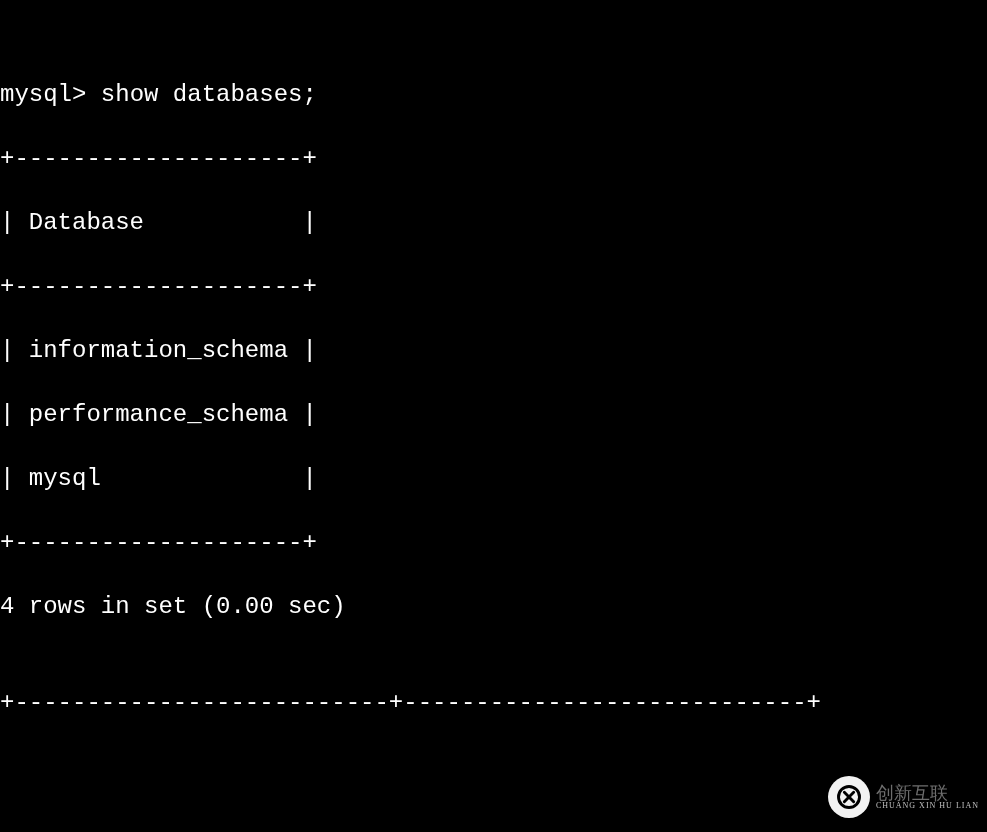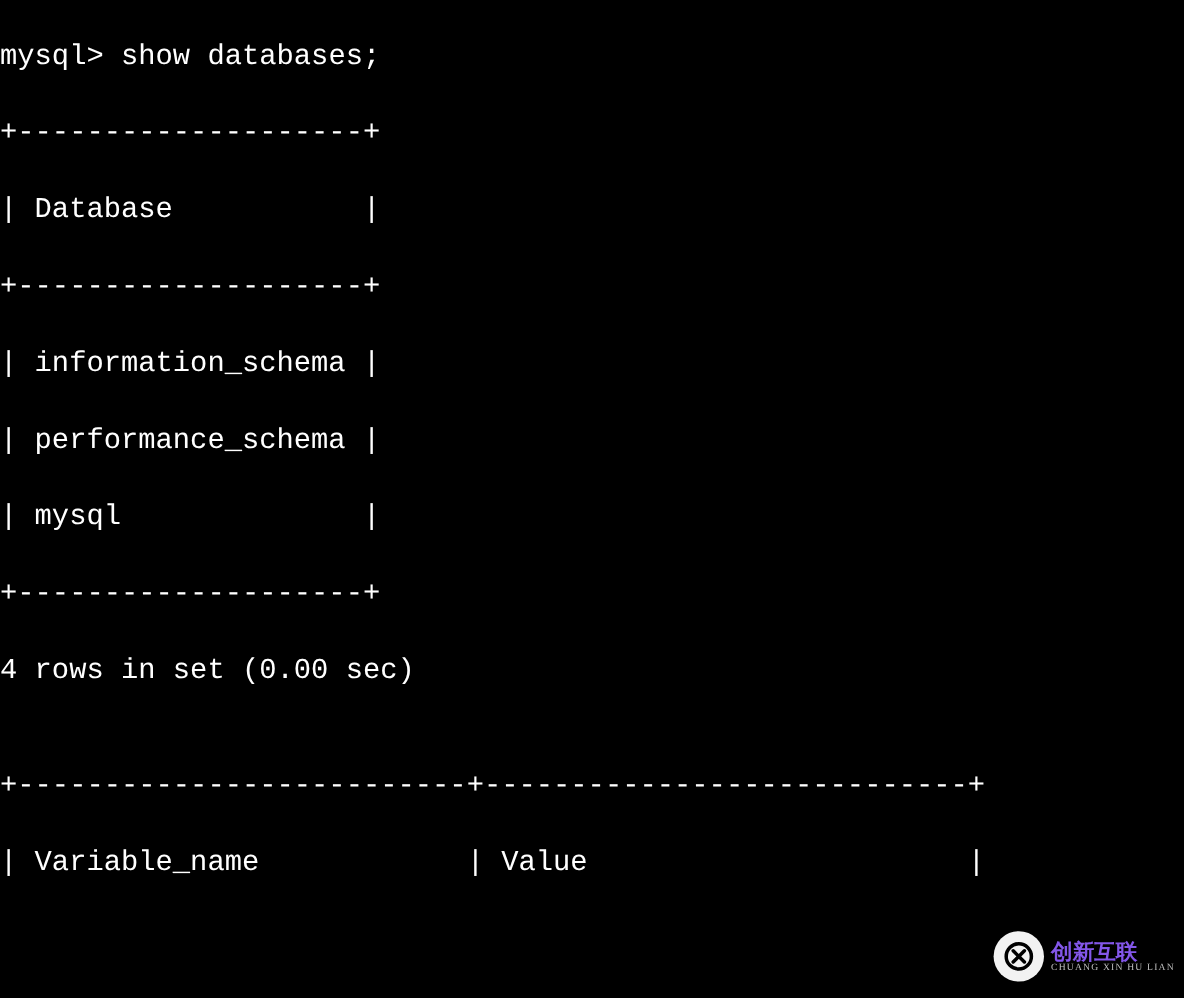--- a/index.html
+++ b/index.html
@@ -19,20 +19,21 @@
     white-space: pre;
     padding: 0;
     margin: 0;
   }
   .line {
     display: block;
     white-space: pre;
   }
   .prompt-line {
     white-space: pre;
+    margin-top: 47px;
   }
   .watermark {
     position: absolute;
     right: 8px;
     bottom: 14px;
     display: flex;
     align-items: center;
     gap: 6px;
     opacity: 0.95;
   }
@@ -51,22 +52,22 @@
     height: 28px;
   }
   .watermark-text {
     display: flex;
     flex-direction: column;
     line-height: 1;
   }
   .watermark-text .cn {
     font-family: "Microsoft YaHei", sans-serif;
     font-size: 18px;
-    color: #8b5cf6;
-    font-weight: 700;
+    color: #737373;
+    font-weight: 400;
   }
   .watermark-text .en {
     font-family: Liberation Serif, serif;
     font-size: 8px;
     letter-spacing: 1px;
     color: #cccccc;
   }
 </style>
 </head>
 <body>
@@ -76,21 +77,20 @@
 <span class="line">+--------------------+</span>
 <span class="line">| Database           |</span>
 <span class="line">+--------------------+</span>
 <span class="line">| information_schema |</span>
 <span class="line">| performance_schema |</span>
 <span class="line">| mysql              |</span>
 <span class="line">+--------------------+</span>
 <span class="line">4 rows in set (0.00 sec)</span>
 <span class="line"></span>
 <span class="line">+--------------------------+----------------------------+</span>
-<span class="line">| Variable_name            | Value                      |</span>
 
 
 
 
 
 
 
 
 
 

